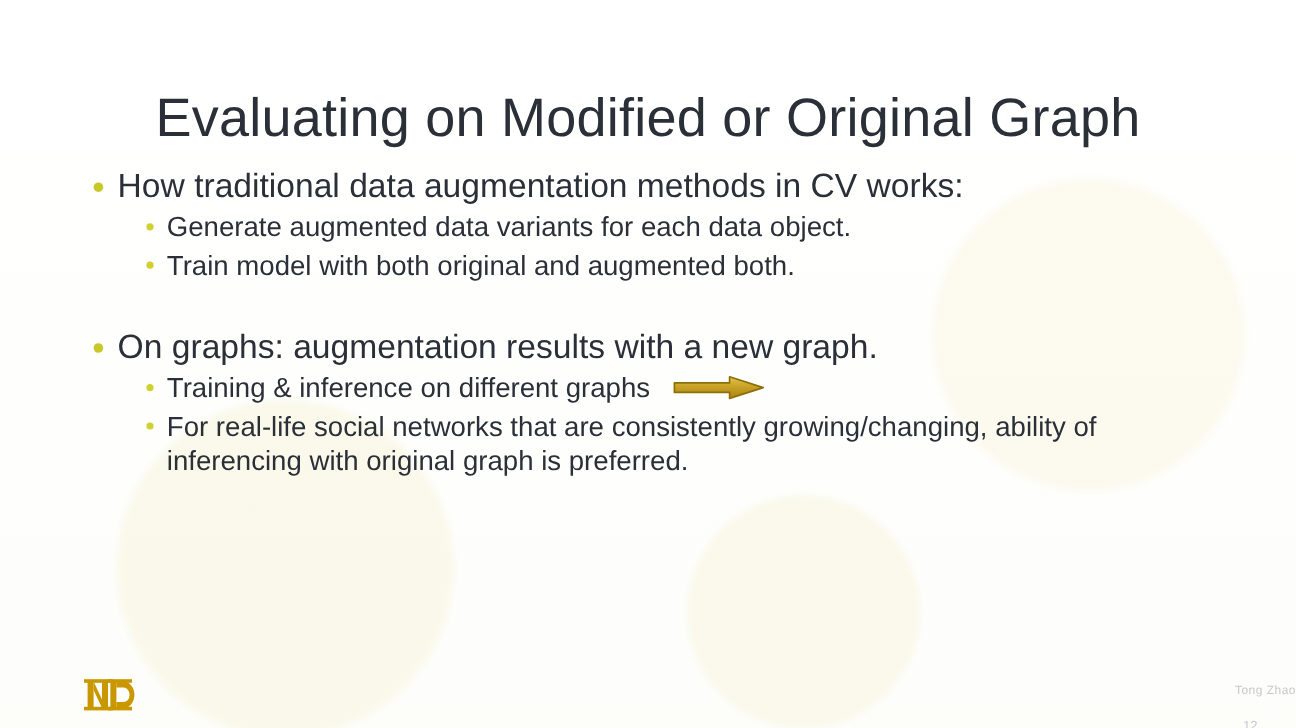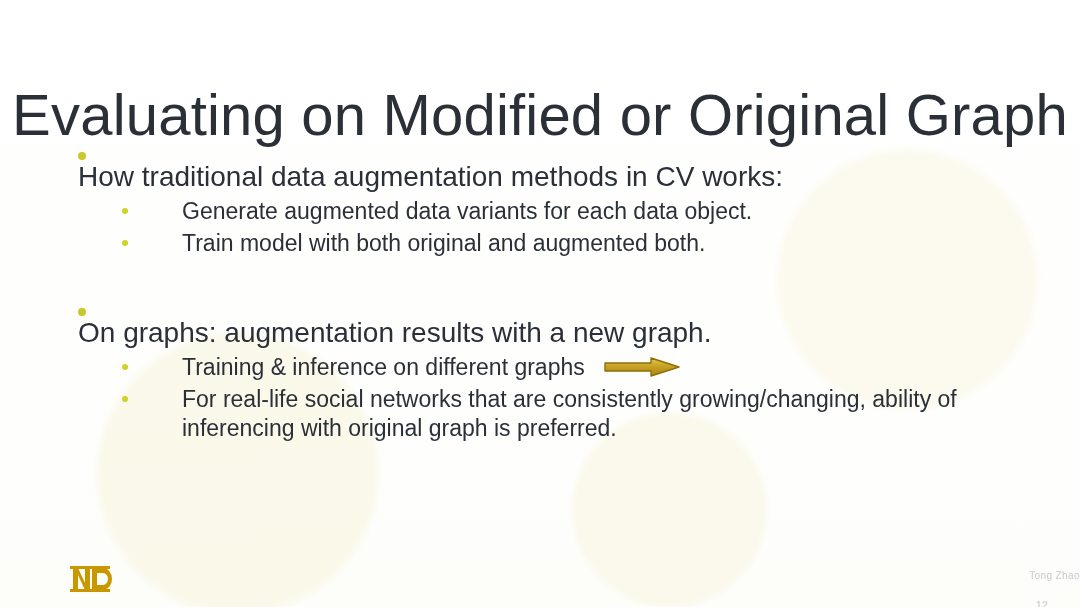--- a/index.html
+++ b/index.html
@@ -26,21 +26,21 @@
       linear-gradient(180deg, #ffffff 0%, #fefefd 55%, #fdfdfa 100%);
   }
 
   
   .title {
     position: absolute;
     top: 42px;
     left: 0;
     right: 0;
     text-align: center;
-    font-size: 58px;
+    font-size: 45px;
     font-weight: 400;
     letter-spacing: 0.2px;
     color: #2b3038;
     white-space: nowrap;
   }
 
   
   .body {
     position: absolute;
     top: 138px;
@@ -51,39 +51,37 @@
   .group { margin-bottom: 0; }
   .group.second { margin-top: 36px; }
 
   .lvl1 {
     display: flex;
     align-items: flex-start;
     font-size: 28px;
     color: #2b3038;
     line-height: 1.18;
     margin-bottom: 4px;
-    flex-direction: column;
   }
   .lvl1 .dot {
     flex: 0 0 auto;
     width: 8px;
     height: 8px;
     border-radius: 50%;
     background: #c8c82a;
     margin: 14px 12px 0 0;
   }
 
   .lvl2 {
     display: flex;
     align-items: flex-start;
     font-size: 23px;
     color: #2b3038;
     line-height: 1.26;
     margin: 3px 0 0 44px;
-    gap: 43px;
   }
   .lvl2 .dot {
     flex: 0 0 auto;
     width: 6px;
     height: 6px;
     border-radius: 50%;
     background: #cfd12e;
     margin: 11px 11px 0 0;
   }
   .lvl2 .txt { display: block; }

